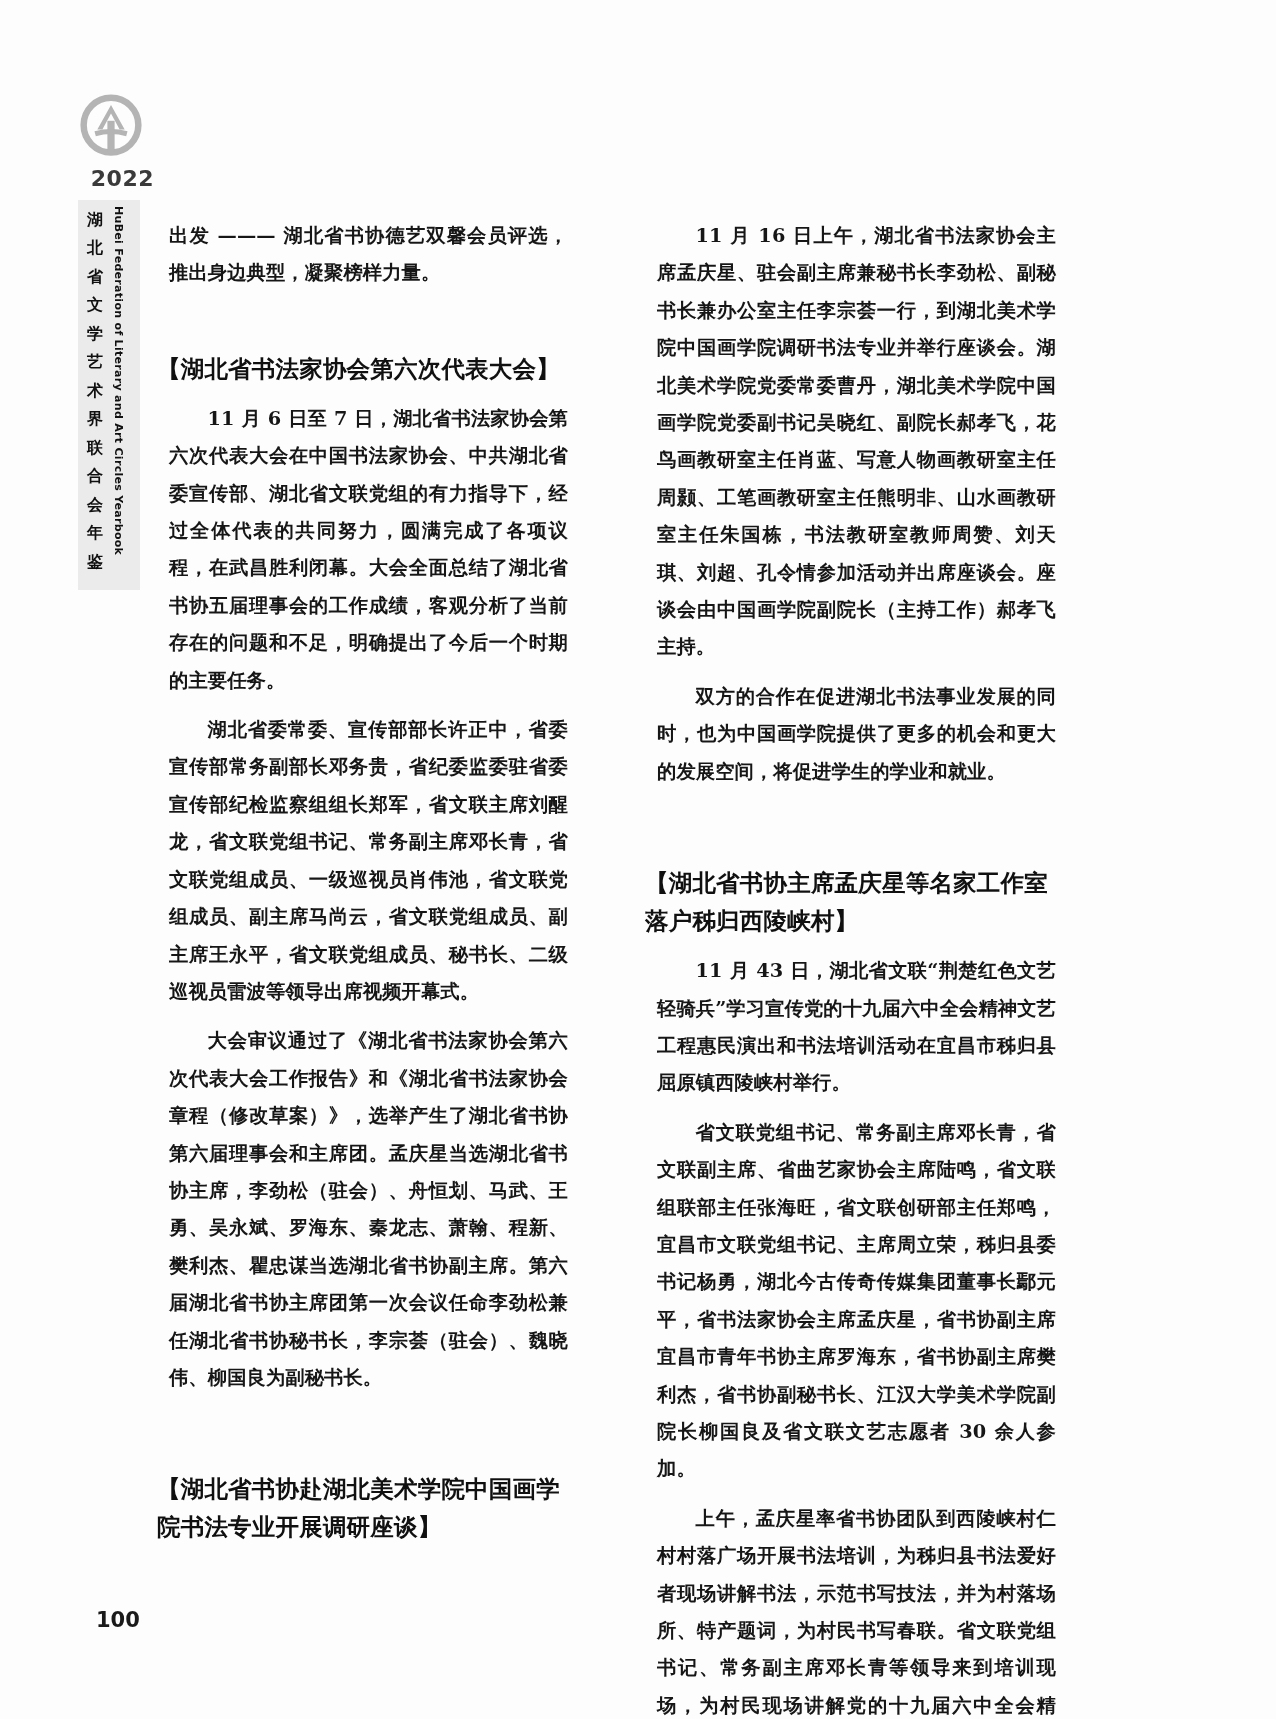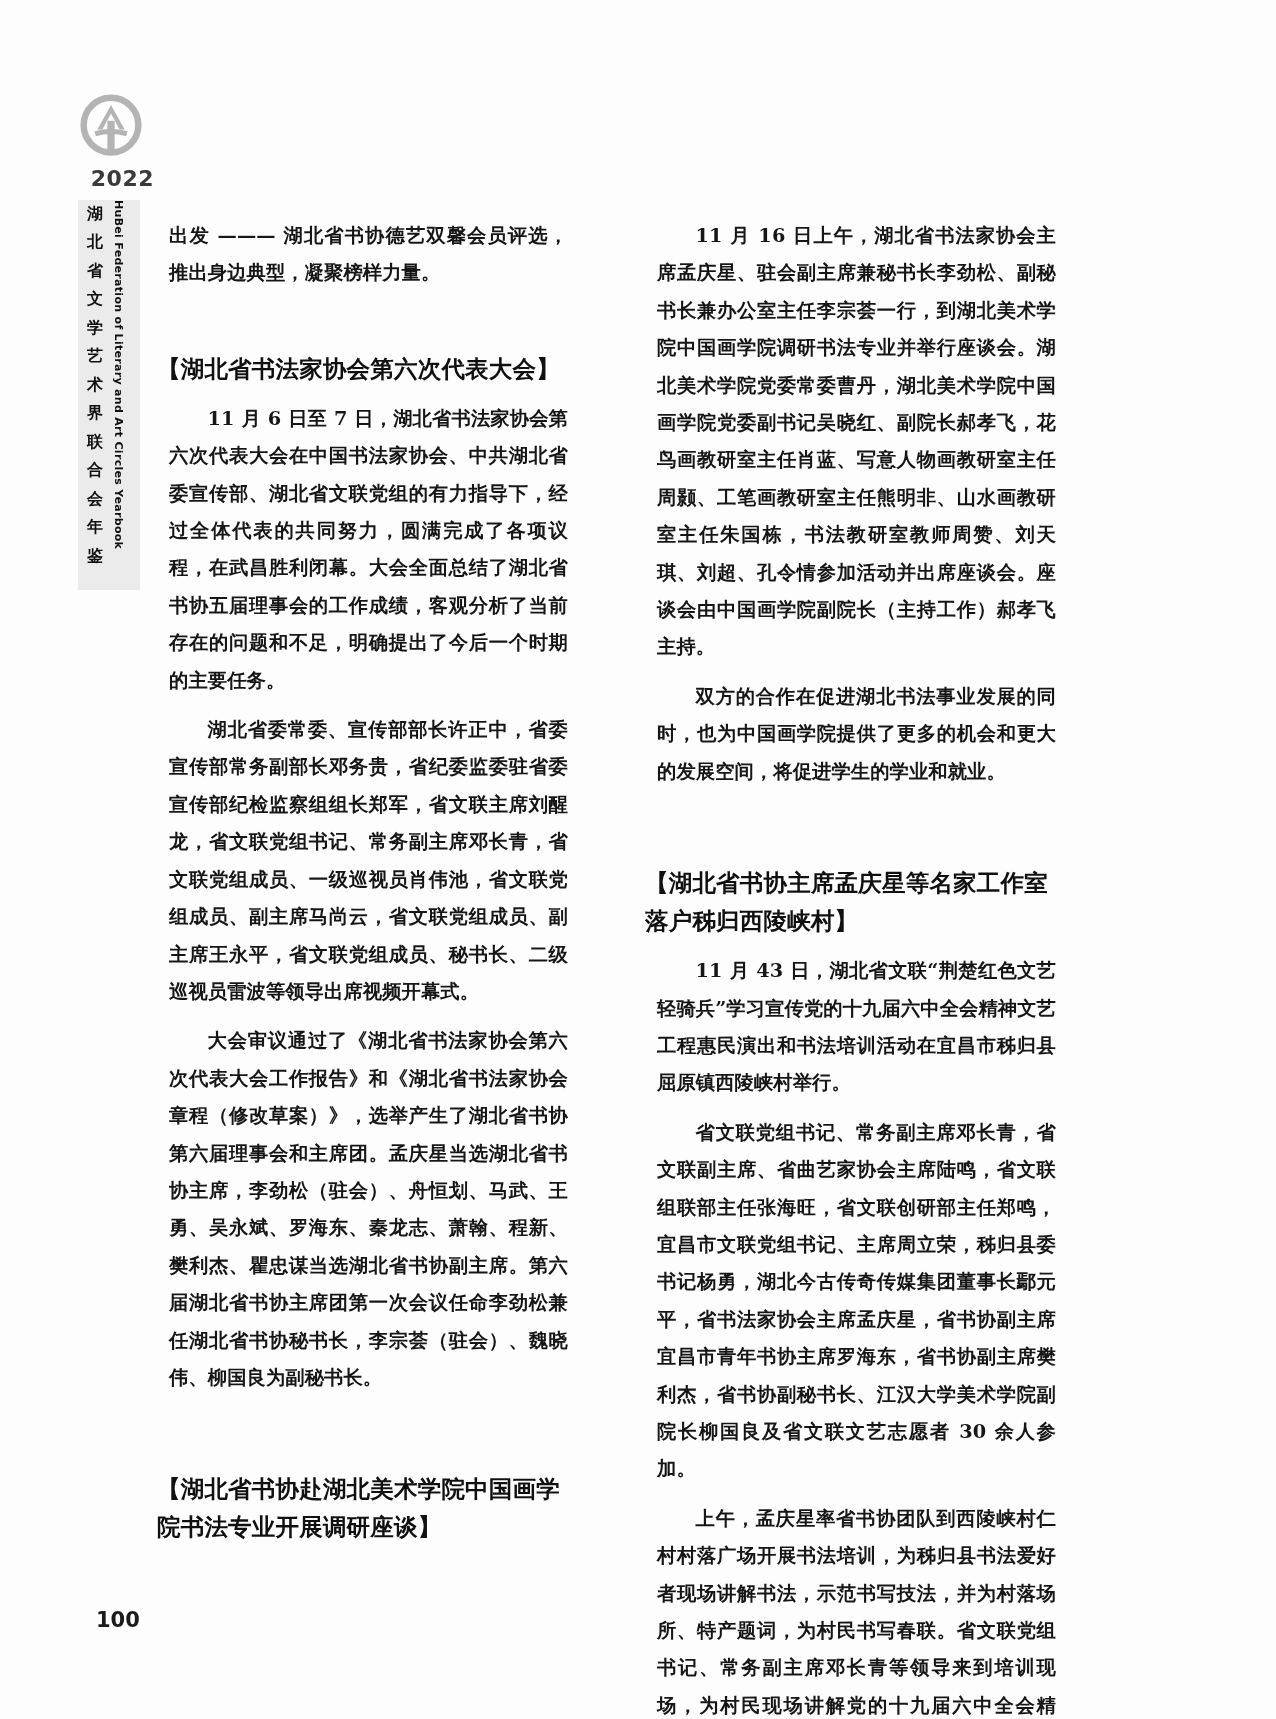--- a/index.html
+++ b/index.html
@@ -58,21 +58,21 @@
     position: absolute;
     left: 78px;
     top: 200px;
     width: 62px;
     height: 390px;
     background: #ebebeb;
     display: flex;
     flex-direction: row;
     align-items: flex-start;
     justify-content: flex-start;
-    padding-top: 0;
+    padding-top: 6px;
     box-sizing: border-box;
   }
   .spine-cn {
     width: 30px;
     font-family: "DejaVu Sans", sans-serif;
     font-weight: bold;
     font-size: 16px;
     line-height: 1.78;
     text-align: center;
     color: #101010;

